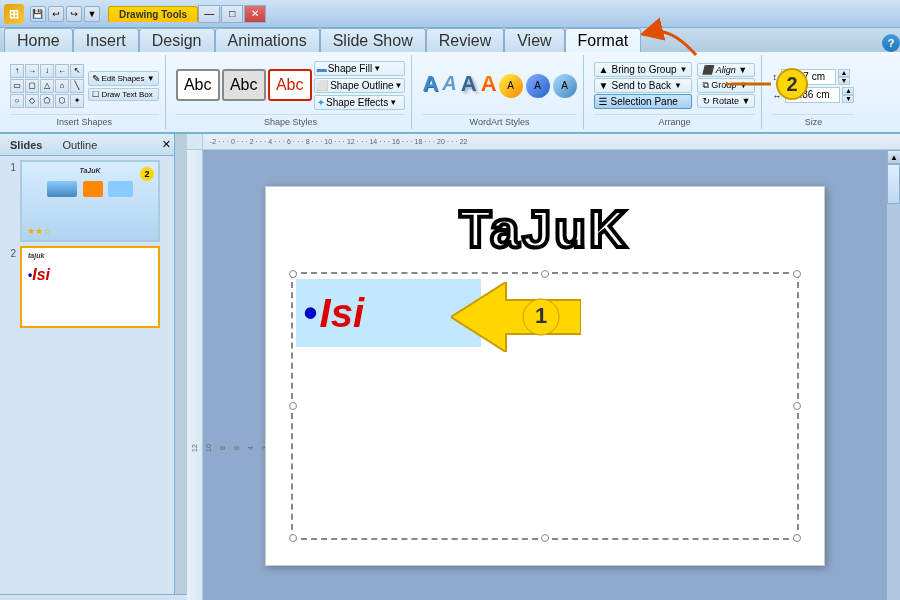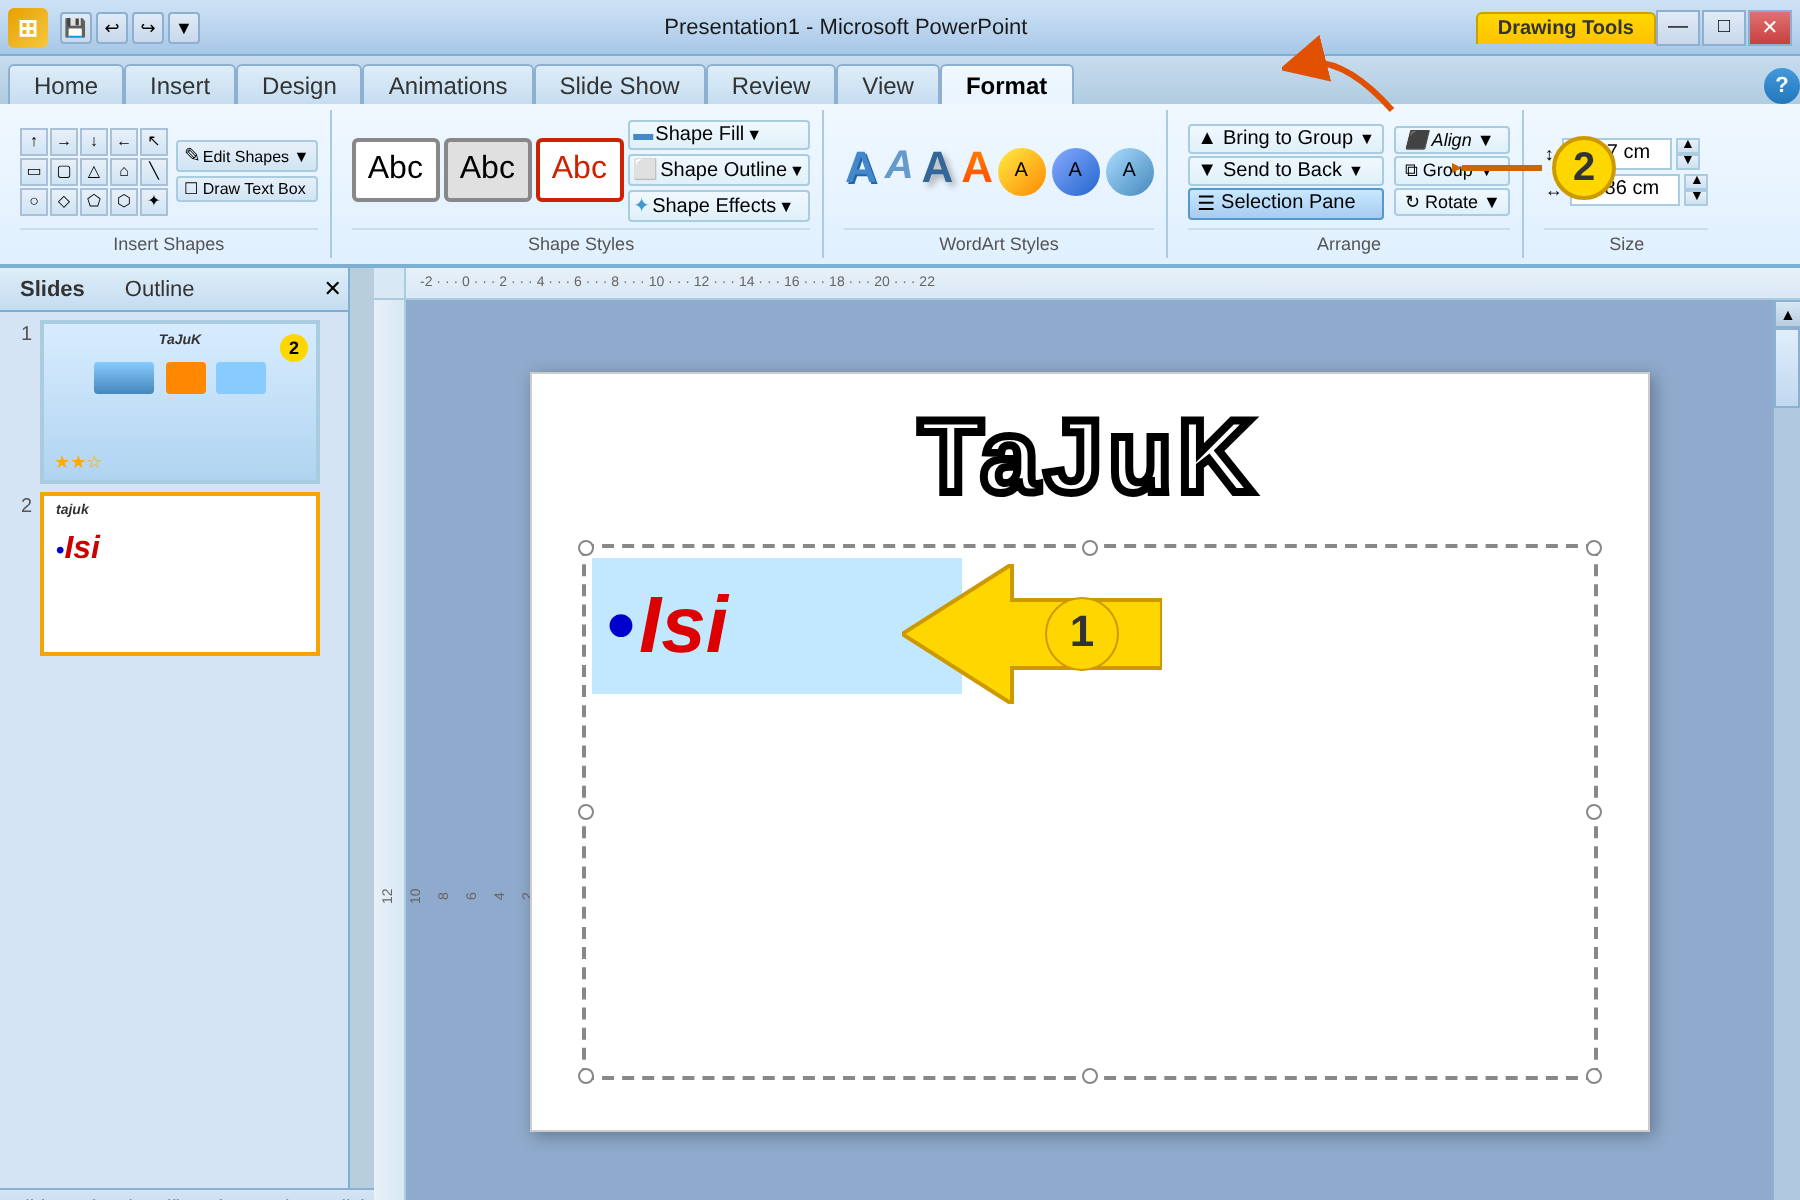--- a/index.html
+++ b/index.html
@@ -61,30 +61,30 @@
       border-bottom: 2px solid #7bafd4;
     }
     .ribbon-tabs {
       display: flex; gap: 0;
       background: linear-gradient(to bottom, #c8dcee, #b0cce0);
       height: 24px; align-items: flex-end;
       padding-left: 4px;
     }
     .ribbon-tab {
       padding: 3px 12px 2px;
-      font-size: 12px; cursor: pointer;
+      font-size: 16px; cursor: pointer;
       background: linear-gradient(to bottom, #deedf8, #c5ddf0);
       border: 1px solid #8db0d0;
       border-bottom: none;
       border-radius: 3px 3px 0 0;
       color: #333;
     }
     .ribbon-tab.active {
       background: linear-gradient(to bottom, #f0f8ff, #e8f4ff);
-      font-weight: bold; color: #000;
+      font-weight: normal; color: #000;
       z-index: 2;
     }
     .ribbon-content {
       display: flex; align-items: stretch;
       padding: 3px 4px; gap: 4px; min-height: 80px;
       background: linear-gradient(to bottom, #f0f8ff, #e0f0ff);
     }
     .ribbon-group {
       display: flex; flex-direction: column;
       border-right: 1px solid #aacce0;
@@ -319,21 +319,20 @@
 <div class="title-bar">
   <div class="title-bar-logo">
     <span style="font-size:12px;">⊞</span>
   </div>
   <div class="title-bar-buttons-left">
     <div class="title-bar-btn">💾</div>
     <div class="title-bar-btn">↩</div>
     <div class="title-bar-btn">↪</div>
     <div class="title-bar-btn">▼</div>
   </div>
-  <div class="title-text">Presentation1 - Microsoft PowerPoint</div>
   <div class="drawing-tools-tab">Drawing Tools</div>
   <div class="title-bar-controls">
     <div class="win-btn">—</div>
     <div class="win-btn">□</div>
     <div class="win-btn close">✕</div>
   </div>
 </div>
 
 <div class="ribbon">
   <div class="ribbon-tabs">

